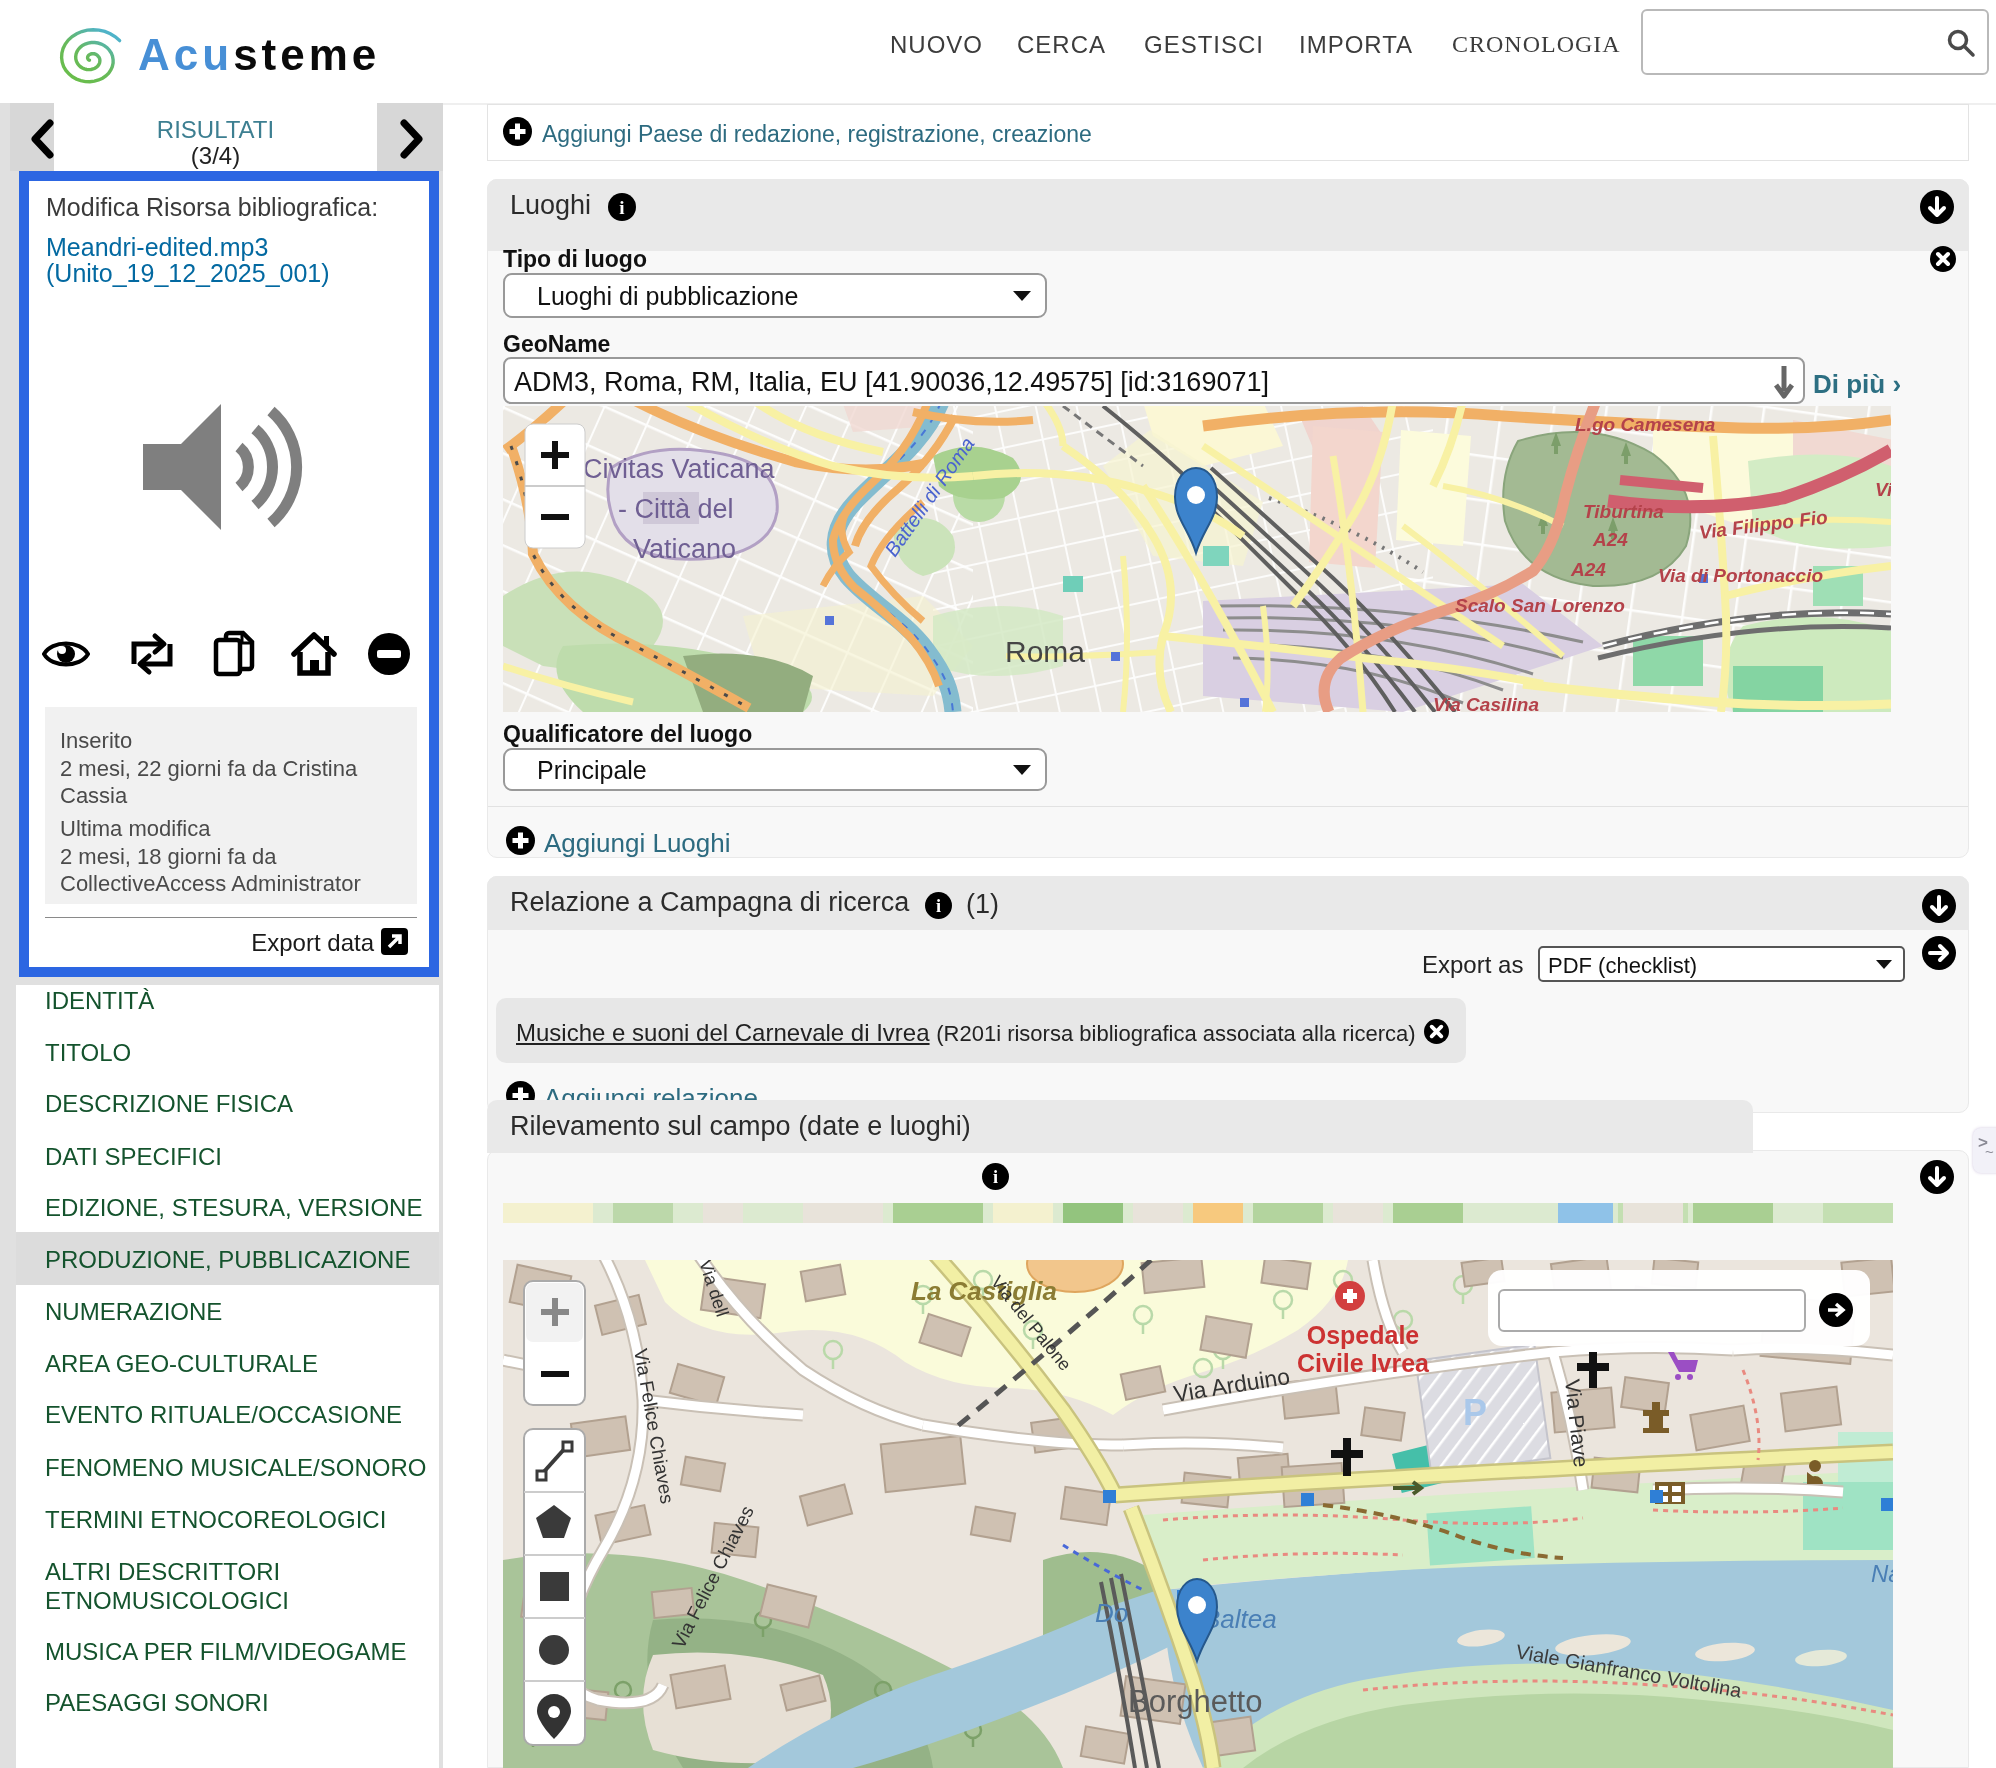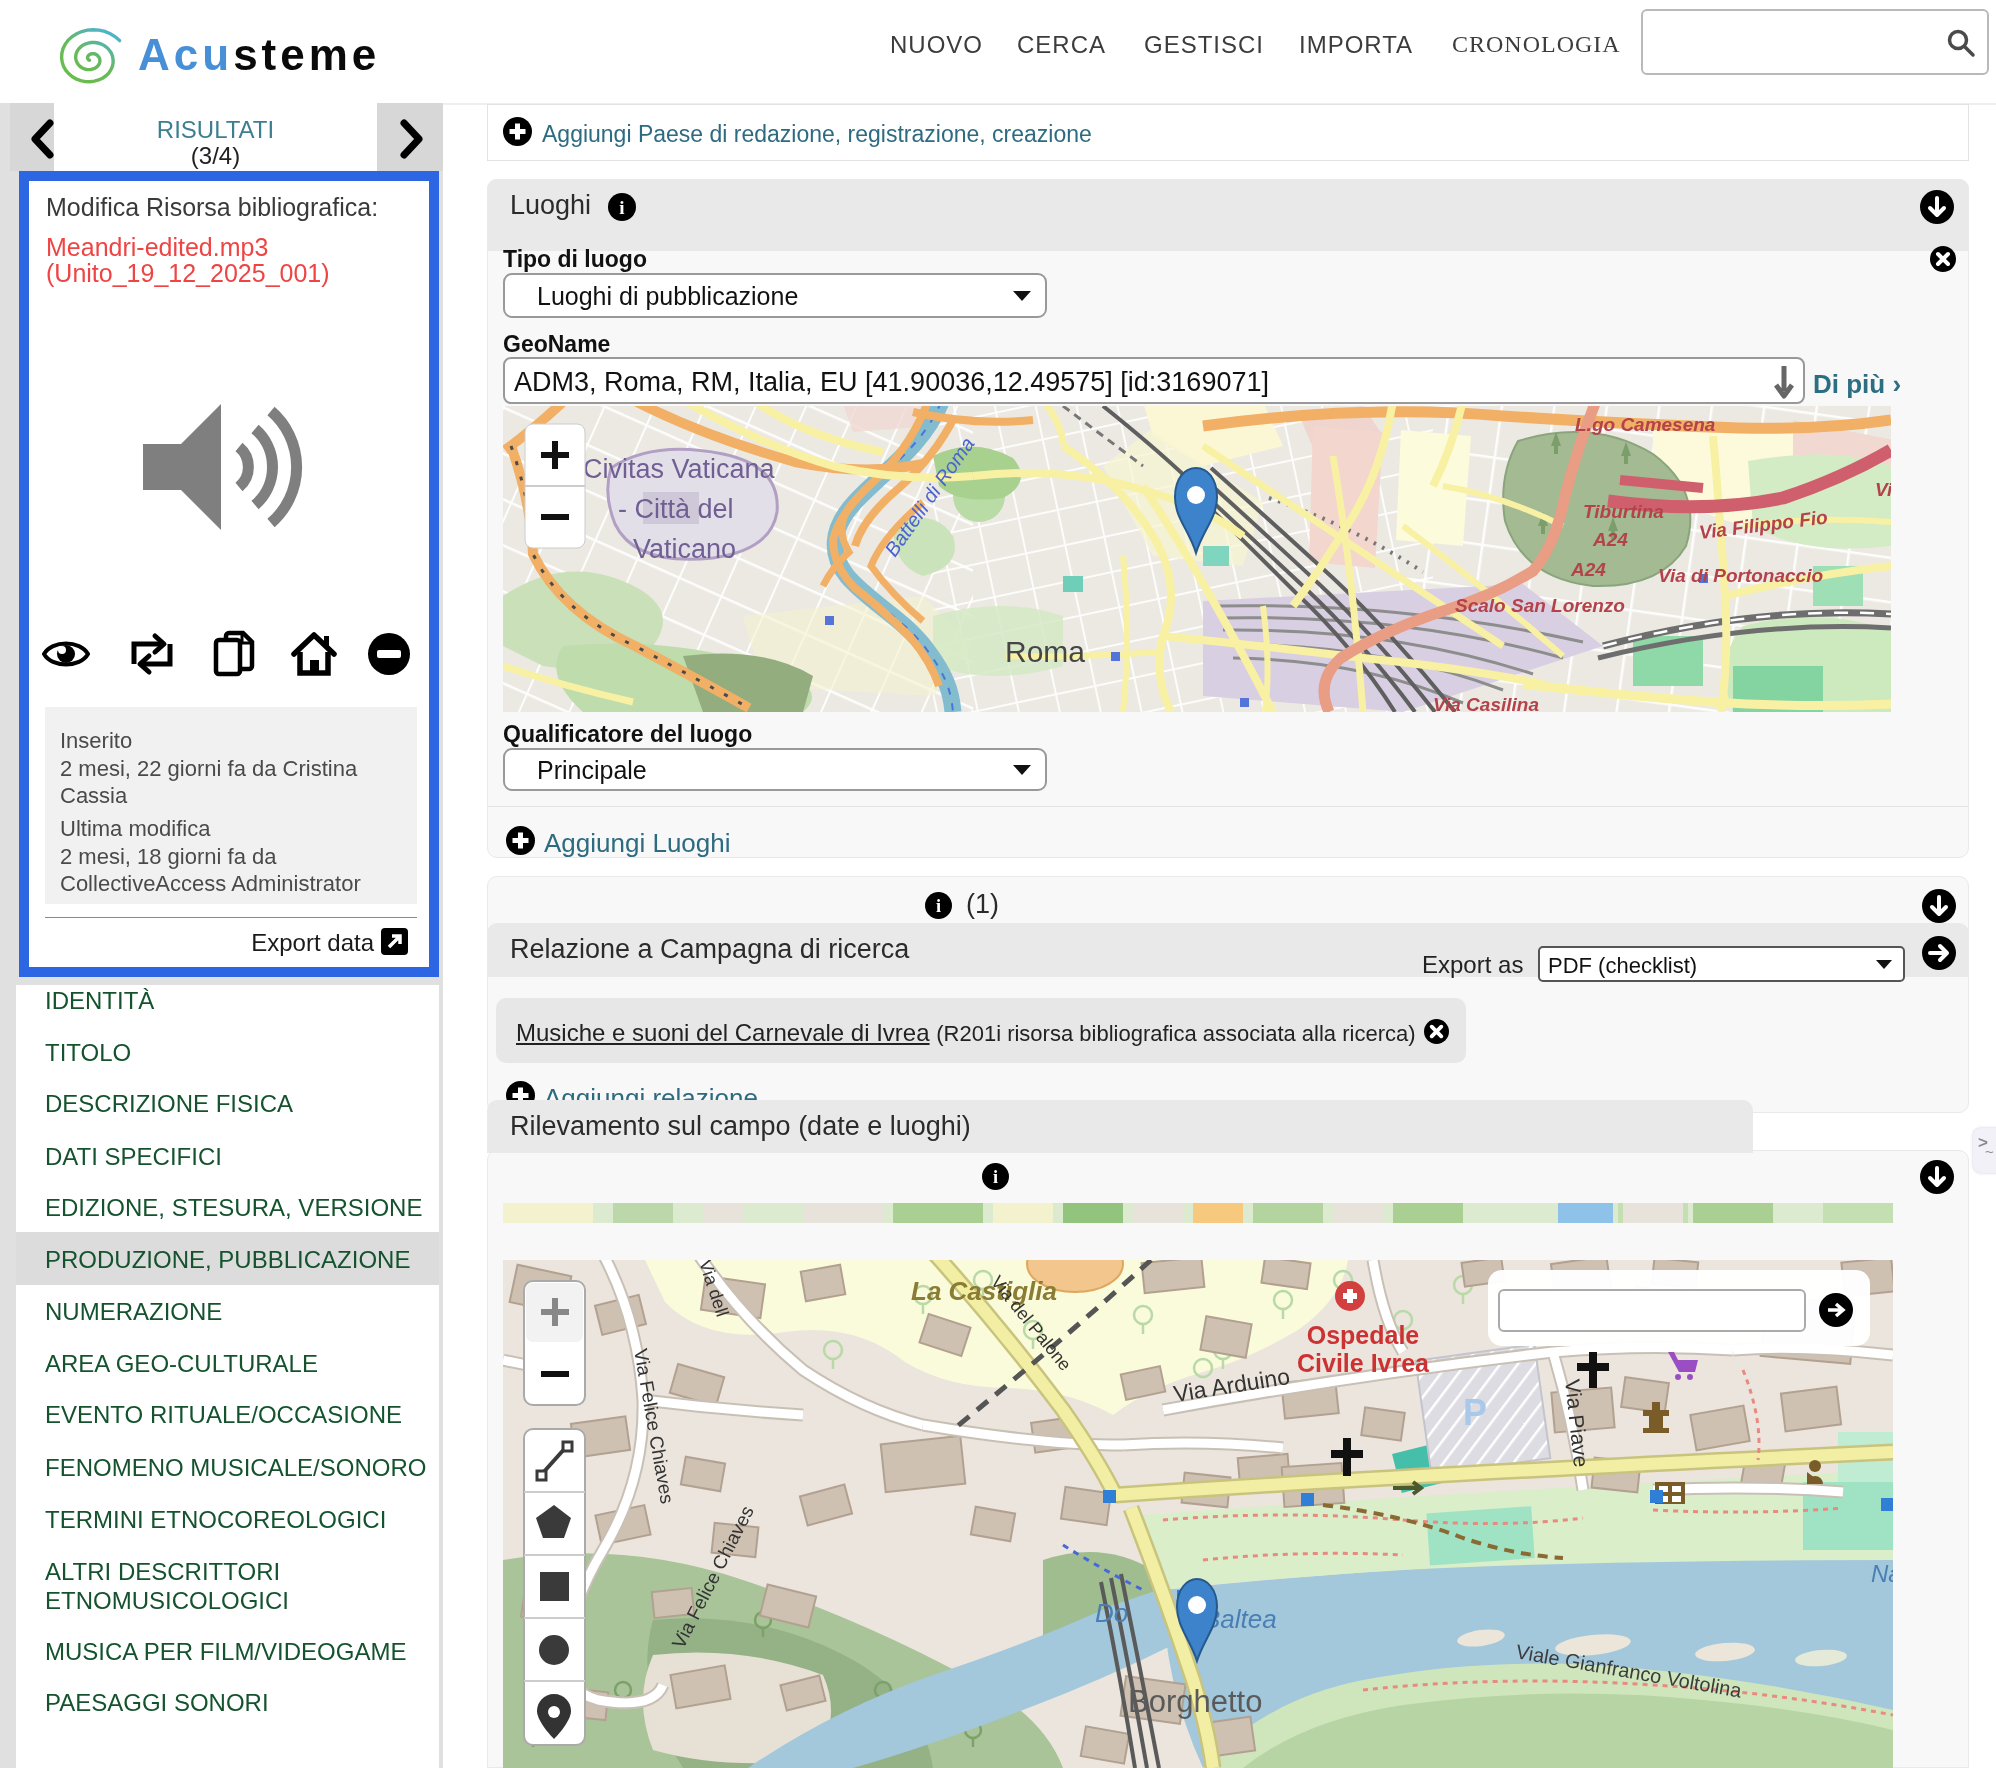--- a/index.html
+++ b/index.html
@@ -59,21 +59,21 @@
     </svg>
 <svg class="abs" style="left:398px;top:119px;" width="28" height="40" viewBox="0 0 28 40">
       <path d="M6 4 L21 20 L6 36" fill="none" stroke="#000" stroke-width="7" stroke-linecap="round" stroke-linejoin="round"></path>
     </svg>
 <div class="abs" style="left:54px;top:116px;width:323px;text-align:center;font-size:24px;color:#3d7f91;">RISULTATI</div>
 <div class="abs" style="left:54px;top:142px;width:323px;text-align:center;font-size:24px;color:#222;">(3/4)</div>
 
 <div class="abs" style="left:19px;top:171px;width:420px;height:806px;background:#2c66e2;"></div>
 <div class="abs" style="left:29px;top:181px;width:400px;height:786px;background:#fff;"></div>
 <div class="abs" style="left:46px;top:193px;width:370px;font-size:25px;color:#3a3a3a;">Modifica Risorsa bibliografica:</div>
-<div class="abs" style="left:46px;top:234px;width:370px;font-size:25px;color:#ef4444;line-height:26px;">Meandri-edited.mp3<br>(Unito_19_12_2025_001)</div>
+<div class="abs" style="left:46px;top:234px;width:370px;font-size:25px;color:#0369a1;line-height:26px;">Meandri-edited.mp3<br>(Unito_19_12_2025_001)</div>
 
 <svg class="abs" style="left:143px;top:399px;" width="170" height="136" viewBox="0 0 170 136">
   <polygon points="0,45 38,45 78,5 78,131 38,91 0,91" fill="#7f7f7f"></polygon>
   <path d="M 96 48 a 26 26 0 0 1 0 40" fill="none" stroke="#7f7f7f" stroke-width="11"></path>
   <path d="M 112 30 a 50 50 0 0 1 0 76" fill="none" stroke="#7f7f7f" stroke-width="11"></path>
   <path d="M 128 12 a 74 74 0 0 1 0 112" fill="none" stroke="#7f7f7f" stroke-width="11"></path>
 </svg>
 
 <svg class="abs" style="left:42px;top:632px;" width="48" height="44" viewBox="0 0 48 44">
   <path d="M2 22 C10 8 38 8 46 22 C38 36 10 36 2 22 Z" fill="none" stroke="#000" stroke-width="4"></path>
@@ -341,21 +341,21 @@
     </div>
 <div class="abs" style="left:488px;top:806px;width:1480px;height:1px;background:#e2e2e2;"></div>
 <svg class="abs" style="left:506px;top:826px;" width="29" height="29" viewBox="0 0 29 29">
       <circle cx="14.5" cy="14.5" r="14.5" fill="#000"></circle>
       <rect x="6.5" y="12" width="16" height="5" fill="#fff"></rect>
       <rect x="12" y="6.5" width="5" height="16" fill="#fff"></rect>
     </svg>
 <div class="abs teal" style="left:544px;top:828px;font-size:26px;">Aggiungi Luoghi</div>
 
 <div class="section" style="top:876px;height:237px;"></div>
-<div class="sechead" style="top:876px;left:487px;width:1482px;height:54px;margin-top:47px;">
+<div class="sechead" style="top:876px;left:487px;width:1482px;height:54px;">
       <span class="t" style="top:11px;">Relazione a Campagna di ricerca</span>
     </div>
 <svg class="abs" style="left:925px;top:892px;" width="27" height="27" viewBox="0 0 28 28">
       <circle cx="14" cy="14" r="14" fill="#000"></circle>
       <text x="14" y="21" font-family="Liberation Serif" font-size="19" font-weight="bold" fill="#fff" text-anchor="middle">i</text>
     </svg>
 <div class="abs" style="left:966px;top:889px;font-size:27px;color:#2b2b2b;">(1)</div>
 <svg class="abs" style="left:1922px;top:889px;" width="34" height="34" viewBox="0 0 34 34">
       <circle cx="17" cy="17" r="17" fill="#000"></circle>
       <path d="M17 8 L17 24 M10 18 L17 25 L24 18" fill="none" stroke="#fff" stroke-width="4" stroke-linecap="round" stroke-linejoin="round"></path>

